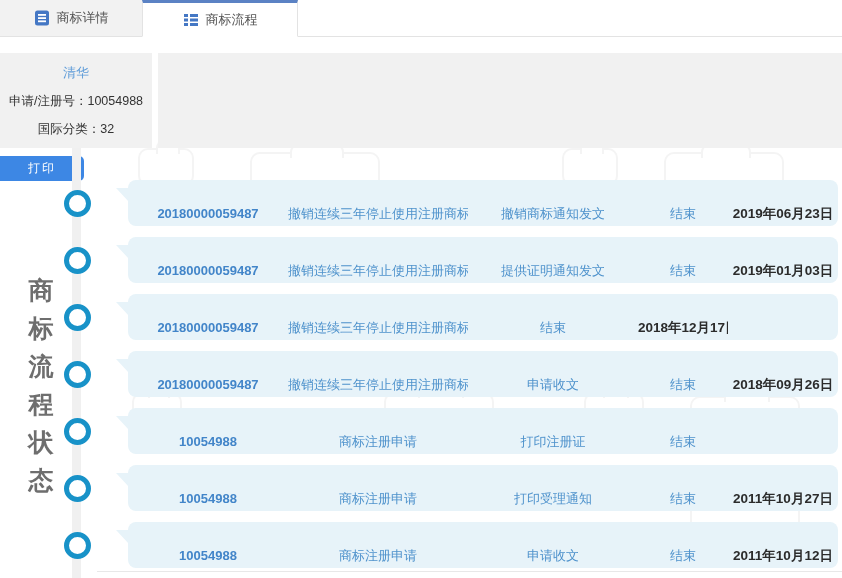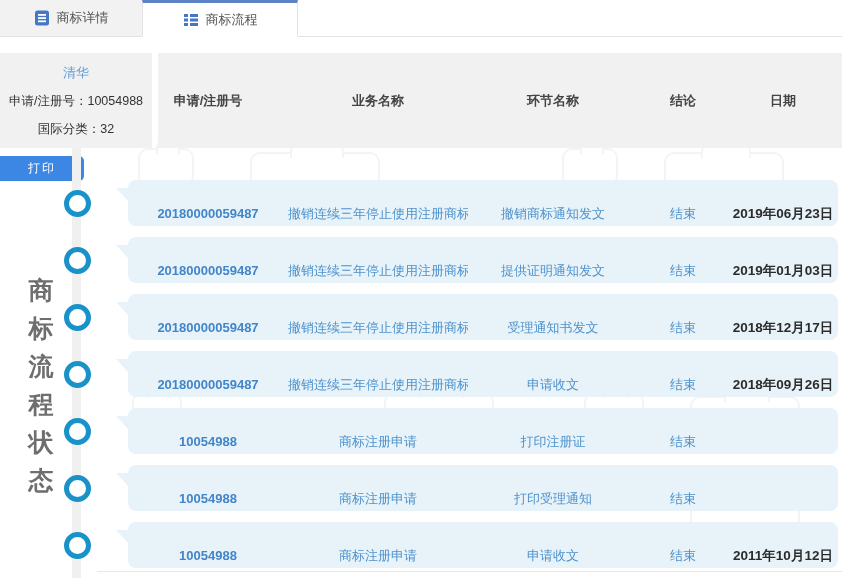--- a/index.html
+++ b/index.html
@@ -106,27 +106,20 @@
     </div>
   </div>
 
   <div class="info-panel">
     <div class="tm-name">清华</div>
     <div class="info-line">申请/注册号：10054988</div>
     <div class="info-line">国际分类：32</div>
   </div>
 
   <div class="header-panel"></div>
-  <div class="header-row col-grid">
-    <div class="header-cell">申请/注册号</div>
-    <div class="header-cell">业务名称</div>
-    <div class="header-cell">环节名称</div>
-    <div class="header-cell">结论</div>
-    <div class="header-cell">日期</div>
-  </div>
 
   <button class="print-btn">打印</button>
 
   <div class="v-label">
     <span>商</span>
     <span>标</span>
     <span>流</span>
     <span>程</span>
     <span>状</span>
     <span>态</span>
@@ -155,21 +148,20 @@
       <div class="cell num">20180000059487</div>
       <div class="cell">撤销连续三年停止使用注册商标</div>
       <div class="cell">提供证明通知发文</div>
       <div class="cell">结束</div>
       <div class="cell date">2019年01月03日</div>
     </div>
 
     <div class="row-bubble col-grid">
       <div class="cell num">20180000059487</div>
       <div class="cell">撤销连续三年停止使用注册商标</div>
-      <div class="cell">受理通知书发文</div>
       <div class="cell">结束</div>
       <div class="cell date">2018年12月17日</div>
     </div>
 
     <div class="row-bubble col-grid">
       <div class="cell num">20180000059487</div>
       <div class="cell">撤销连续三年停止使用注册商标</div>
       <div class="cell">申请收文</div>
       <div class="cell">结束</div>
       <div class="cell date">2018年09月26日</div>
@@ -180,20 +172,21 @@
       <div class="cell">商标注册申请</div>
       <div class="cell">打印注册证</div>
       <div class="cell">结束</div>
     </div>
 
     <div class="row-bubble col-grid">
       <div class="cell num">10054988</div>
       <div class="cell">商标注册申请</div>
       <div class="cell">打印受理通知</div>
       <div class="cell">结束</div>
+      <div class="cell date">2011年10月27日</div>
     </div>
 
     <div class="row-bubble col-grid">
       <div class="cell num">10054988</div>
       <div class="cell">商标注册申请</div>
       <div class="cell">申请收文</div>
       <div class="cell">结束</div>
       <div class="cell date">2011年10月12日</div>
     </div>
 

